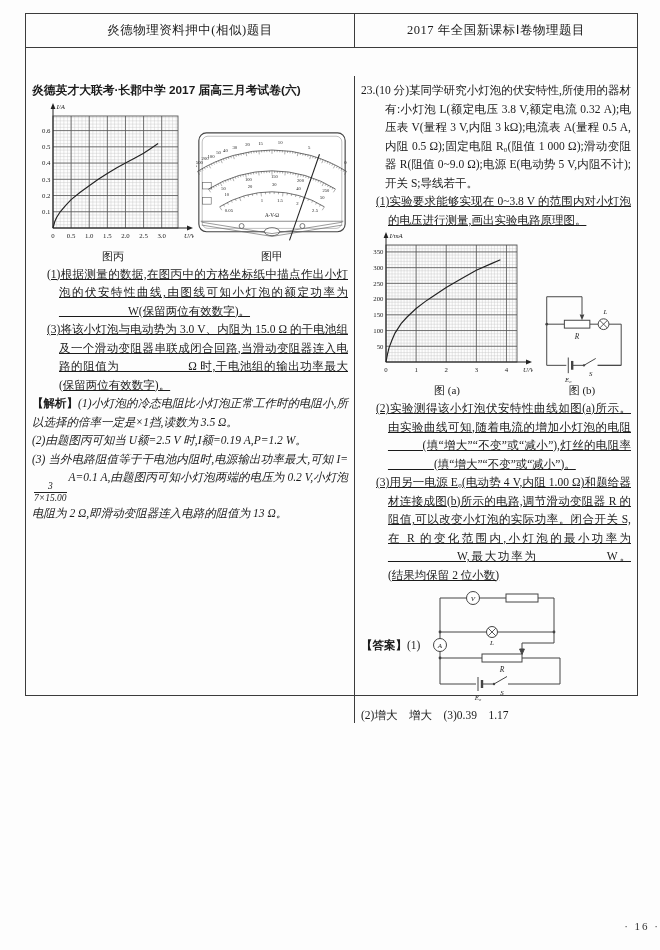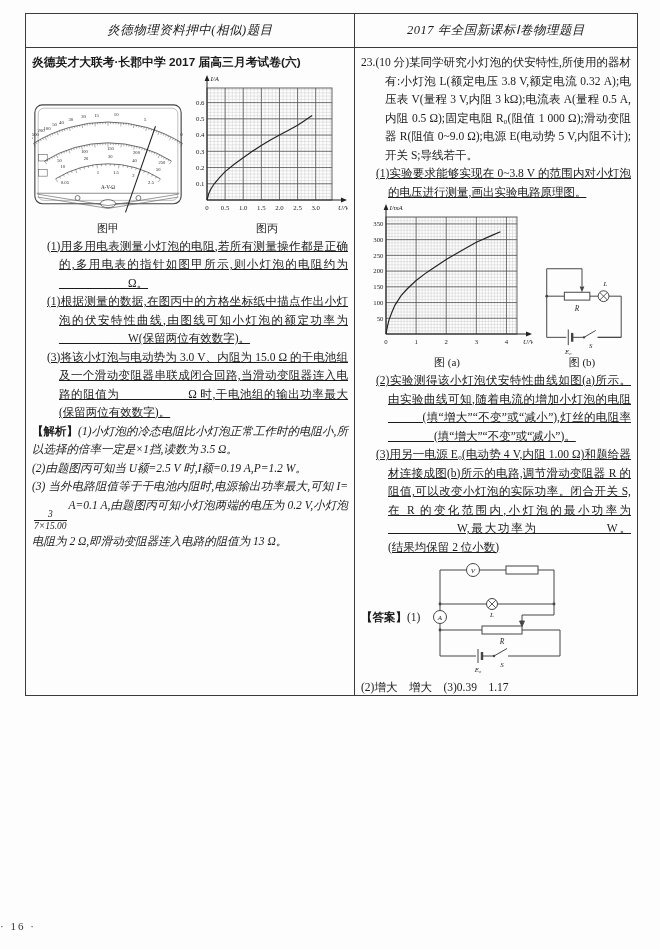--- a/index.html
+++ b/index.html
@@ -1,63 +1,171 @@
 <!DOCTYPE html>
 <html><head>
 <meta charset="utf-8">
 <style>
   html,body{margin:0;padding:0;background:#e8e8e8;}
   .page{position:relative;width:660px;height:950px;background:#fdfdfd;
         font-family:"Liberation Serif",serif;color:#1b1b1b;overflow:hidden;}
   .tbl{position:absolute;left:25px;top:13px;width:613px;height:683px;
        border:1.5px solid #3c3c3c;box-sizing:border-box;background:#fdfdfd;}
-  .thead{display:flex;height:34px;border-bottom:1.2px solid #3c3c3c;box-sizing:border-box;font-style:italic;}
+  .thead{display:flex;height:34px;border-bottom:1.2px solid #3c3c3c;box-sizing:border-box;}
   .th{flex:0 0 328px;display:flex;align-items:center;justify-content:center;
       font-size:12.5px;letter-spacing:.5px;box-sizing:border-box;}
   .th.right{flex:1;border-left:1.2px solid #3c3c3c;}
-  .tbody{display:flex;height:647px;box-sizing:border-box;}
+  .tbody{display:flex;height:647px;box-sizing:border-box;margin-top:28px;}
   .col{box-sizing:border-box;padding:5px 6px 0 6px;font-size:11.5px;line-height:18.5px;
        text-align:justify;overflow:hidden;}
   .col.left{flex:0 0 328px;}
   .col.right{flex:1;border-left:1.2px solid #3c3c3c;}
   .exam-title{font-family:"Liberation Sans",sans-serif;font-weight:700;font-size:11.8px;margin:0 0 2px 0;}
   p{margin:0;}
   .q{padding-left:24px;text-indent:-24px;}
   .item{padding-left:27px;text-indent:-12px;text-decoration:underline;}
   .ana{font-style:italic;}
   .tag{font-style:normal;font-weight:700;}
   .figrow{display:flex;align-items:flex-end;justify-content:space-between;margin:3px 0 2px 0;}
   .figcol{text-align:center;}
   .figcap{font-size:11px;line-height:14px;text-align:center;font-style:normal;}
   .frac{display:inline-flex;flex-direction:column;vertical-align:-8px;text-align:center;
         font-size:9.5px;line-height:11px;margin:0 2px;}
   .frac .num{border-bottom:1px solid #222;padding:0 4px;}
   .ansrow{display:flex;align-items:center;margin:2px 0 2px 0;}
   .ansrow .lbl{white-space:nowrap;}
   .answer-rest{margin-top:2px;}
-  .page-number{position:absolute;left:0;right:0;top:920px;text-align:left;
+  .page-number{position:absolute;left:0;right:0;top:920px;text-align:right;
                font-size:11px;color:#333;letter-spacing:2px;}
   svg{display:block;}
   svg text{font-family:"Liberation Serif",serif;fill:#222;}
 </style>
 </head>
 <body>
 
 <div class="page">
   <div class="tbl">
     <div class="thead">
       <div class="th left">炎德物理资料押中(相似)题目</div>
       <div class="th right">2017 年全国新课标Ⅰ卷物理题目</div>
     </div>
     <div class="tbody">
 
       <div class="col left">
         <p class="exam-title">炎德英才大联考·长郡中学 2017 届高三月考试卷(六)</p>
 
         <div class="figrow">
+          <div class="figcol">
+            <svg width="162" height="146" viewBox="0 0 162 146">
+                <line x1="21" y1="13" x2="21" y2="125" stroke="#bbb" stroke-width="0.35"></line>
+                <line x1="24.6231884057971" y1="13" x2="24.6231884057971" y2="125" stroke="#bbb" stroke-width="0.35"></line>
+                <line x1="28.246376811594203" y1="13" x2="28.246376811594203" y2="125" stroke="#bbb" stroke-width="0.35"></line>
+                <line x1="31.869565217391305" y1="13" x2="31.869565217391305" y2="125" stroke="#bbb" stroke-width="0.35"></line>
+                <line x1="35.492753623188406" y1="13" x2="35.492753623188406" y2="125" stroke="#bbb" stroke-width="0.35"></line>
+                <line x1="39.11594202898551" y1="13" x2="39.11594202898551" y2="125" stroke="#bbb" stroke-width="0.35"></line>
+                <line x1="42.73913043478261" y1="13" x2="42.73913043478261" y2="125" stroke="#bbb" stroke-width="0.35"></line>
+                <line x1="46.362318840579704" y1="13" x2="46.362318840579704" y2="125" stroke="#bbb" stroke-width="0.35"></line>
+                <line x1="49.98550724637681" y1="13" x2="49.98550724637681" y2="125" stroke="#bbb" stroke-width="0.35"></line>
+                <line x1="53.60869565217391" y1="13" x2="53.60869565217391" y2="125" stroke="#bbb" stroke-width="0.35"></line>
+                <line x1="57.23188405797101" y1="13" x2="57.23188405797101" y2="125" stroke="#bbb" stroke-width="0.35"></line>
+                <line x1="60.85507246376811" y1="13" x2="60.85507246376811" y2="125" stroke="#bbb" stroke-width="0.35"></line>
+                <line x1="64.47826086956522" y1="13" x2="64.47826086956522" y2="125" stroke="#bbb" stroke-width="0.35"></line>
+                <line x1="68.10144927536231" y1="13" x2="68.10144927536231" y2="125" stroke="#bbb" stroke-width="0.35"></line>
+                <line x1="71.72463768115942" y1="13" x2="71.72463768115942" y2="125" stroke="#bbb" stroke-width="0.35"></line>
+                <line x1="75.34782608695653" y1="13" x2="75.34782608695653" y2="125" stroke="#bbb" stroke-width="0.35"></line>
+                <line x1="78.97101449275362" y1="13" x2="78.97101449275362" y2="125" stroke="#bbb" stroke-width="0.35"></line>
+                <line x1="82.59420289855073" y1="13" x2="82.59420289855073" y2="125" stroke="#bbb" stroke-width="0.35"></line>
+                <line x1="86.21739130434784" y1="13" x2="86.21739130434784" y2="125" stroke="#bbb" stroke-width="0.35"></line>
+                <line x1="89.84057971014494" y1="13" x2="89.84057971014494" y2="125" stroke="#bbb" stroke-width="0.35"></line>
+                <line x1="93.46376811594205" y1="13" x2="93.46376811594205" y2="125" stroke="#bbb" stroke-width="0.35"></line>
+                <line x1="97.08695652173915" y1="13" x2="97.08695652173915" y2="125" stroke="#bbb" stroke-width="0.35"></line>
+                <line x1="100.71014492753625" y1="13" x2="100.71014492753625" y2="125" stroke="#bbb" stroke-width="0.35"></line>
+                <line x1="104.33333333333336" y1="13" x2="104.33333333333336" y2="125" stroke="#bbb" stroke-width="0.35"></line>
+                <line x1="107.95652173913047" y1="13" x2="107.95652173913047" y2="125" stroke="#bbb" stroke-width="0.35"></line>
+                <line x1="111.57971014492756" y1="13" x2="111.57971014492756" y2="125" stroke="#bbb" stroke-width="0.35"></line>
+                <line x1="115.20289855072467" y1="13" x2="115.20289855072467" y2="125" stroke="#bbb" stroke-width="0.35"></line>
+                <line x1="118.82608695652178" y1="13" x2="118.82608695652178" y2="125" stroke="#bbb" stroke-width="0.35"></line>
+                <line x1="122.44927536231887" y1="13" x2="122.44927536231887" y2="125" stroke="#bbb" stroke-width="0.35"></line>
+                <line x1="126.07246376811598" y1="13" x2="126.07246376811598" y2="125" stroke="#bbb" stroke-width="0.35"></line>
+                <line x1="129.6956521739131" y1="13" x2="129.6956521739131" y2="125" stroke="#bbb" stroke-width="0.35"></line>
+                <line x1="133.31884057971018" y1="13" x2="133.31884057971018" y2="125" stroke="#bbb" stroke-width="0.35"></line>
+                <line x1="136.9420289855073" y1="13" x2="136.9420289855073" y2="125" stroke="#bbb" stroke-width="0.35"></line>
+                <line x1="140.56521739130437" y1="13" x2="140.56521739130437" y2="125" stroke="#bbb" stroke-width="0.35"></line>
+                <line x1="144.1884057971015" y1="13" x2="144.1884057971015" y2="125" stroke="#bbb" stroke-width="0.35"></line>
+                <line x1="21" y1="125" x2="146" y2="125" stroke="#bbb" stroke-width="0.35"></line>
+                <line x1="21" y1="121.7536231884058" x2="146" y2="121.7536231884058" stroke="#bbb" stroke-width="0.35"></line>
+                <line x1="21" y1="118.5072463768116" x2="146" y2="118.5072463768116" stroke="#bbb" stroke-width="0.35"></line>
+                <line x1="21" y1="115.26086956521739" x2="146" y2="115.26086956521739" stroke="#bbb" stroke-width="0.35"></line>
+                <line x1="21" y1="112.01449275362319" x2="146" y2="112.01449275362319" stroke="#bbb" stroke-width="0.35"></line>
+                <line x1="21" y1="108.76811594202898" x2="146" y2="108.76811594202898" stroke="#bbb" stroke-width="0.35"></line>
+                <line x1="21" y1="105.52173913043478" x2="146" y2="105.52173913043478" stroke="#bbb" stroke-width="0.35"></line>
+                <line x1="21" y1="102.27536231884058" x2="146" y2="102.27536231884058" stroke="#bbb" stroke-width="0.35"></line>
+                <line x1="21" y1="99.02898550724638" x2="146" y2="99.02898550724638" stroke="#bbb" stroke-width="0.35"></line>
+                <line x1="21" y1="95.78260869565217" x2="146" y2="95.78260869565217" stroke="#bbb" stroke-width="0.35"></line>
+                <line x1="21" y1="92.53623188405797" x2="146" y2="92.53623188405797" stroke="#bbb" stroke-width="0.35"></line>
+                <line x1="21" y1="89.28985507246378" x2="146" y2="89.28985507246378" stroke="#bbb" stroke-width="0.35"></line>
+                <line x1="21" y1="86.04347826086956" x2="146" y2="86.04347826086956" stroke="#bbb" stroke-width="0.35"></line>
+                <line x1="21" y1="82.79710144927537" x2="146" y2="82.79710144927537" stroke="#bbb" stroke-width="0.35"></line>
+                <line x1="21" y1="79.55072463768116" x2="146" y2="79.55072463768116" stroke="#bbb" stroke-width="0.35"></line>
+                <line x1="21" y1="76.30434782608695" x2="146" y2="76.30434782608695" stroke="#bbb" stroke-width="0.35"></line>
+                <line x1="21" y1="73.05797101449275" x2="146" y2="73.05797101449275" stroke="#bbb" stroke-width="0.35"></line>
+                <line x1="21" y1="69.81159420289853" x2="146" y2="69.81159420289853" stroke="#bbb" stroke-width="0.35"></line>
+                <line x1="21" y1="66.56521739130434" x2="146" y2="66.56521739130434" stroke="#bbb" stroke-width="0.35"></line>
+                <line x1="21" y1="63.318840579710134" x2="146" y2="63.318840579710134" stroke="#bbb" stroke-width="0.35"></line>
+                <line x1="21" y1="60.072463768115924" x2="146" y2="60.072463768115924" stroke="#bbb" stroke-width="0.35"></line>
+                <line x1="21" y1="56.82608695652172" x2="146" y2="56.82608695652172" stroke="#bbb" stroke-width="0.35"></line>
+                <line x1="21" y1="53.57971014492752" x2="146" y2="53.57971014492752" stroke="#bbb" stroke-width="0.35"></line>
+                <line x1="21" y1="50.3333333333333" x2="146" y2="50.3333333333333" stroke="#bbb" stroke-width="0.35"></line>
+                <line x1="21" y1="47.0869565217391" x2="146" y2="47.0869565217391" stroke="#bbb" stroke-width="0.35"></line>
+                <line x1="21" y1="43.84057971014491" x2="146" y2="43.84057971014491" stroke="#bbb" stroke-width="0.35"></line>
+                <line x1="21" y1="40.59420289855069" x2="146" y2="40.59420289855069" stroke="#bbb" stroke-width="0.35"></line>
+                <line x1="21" y1="37.34782608695649" x2="146" y2="37.34782608695649" stroke="#bbb" stroke-width="0.35"></line>
+                <line x1="21" y1="34.101449275362285" x2="146" y2="34.101449275362285" stroke="#bbb" stroke-width="0.35"></line>
+                <line x1="21" y1="30.85507246376808" x2="146" y2="30.85507246376808" stroke="#bbb" stroke-width="0.35"></line>
+                <line x1="21" y1="27.60869565217388" x2="146" y2="27.60869565217388" stroke="#bbb" stroke-width="0.35"></line>
+                <line x1="21" y1="24.36231884057966" x2="146" y2="24.36231884057966" stroke="#bbb" stroke-width="0.35"></line>
+                <line x1="21" y1="21.115942028985458" x2="146" y2="21.115942028985458" stroke="#bbb" stroke-width="0.35"></line>
+                <line x1="21" y1="17.869565217391255" x2="146" y2="17.869565217391255" stroke="#bbb" stroke-width="0.35"></line>
+                <line x1="21" y1="14.623188405797052" x2="146" y2="14.623188405797052" stroke="#bbb" stroke-width="0.35"></line>
+                <line x1="39.11594202898551" y1="13" x2="39.11594202898551" y2="125" stroke="#555" stroke-width="0.8"></line>
+                <line x1="57.231884057971016" y1="13" x2="57.231884057971016" y2="125" stroke="#555" stroke-width="0.8"></line>
+                <line x1="75.34782608695653" y1="13" x2="75.34782608695653" y2="125" stroke="#555" stroke-width="0.8"></line>
+                <line x1="93.46376811594203" y1="13" x2="93.46376811594203" y2="125" stroke="#555" stroke-width="0.8"></line>
+                <line x1="111.57971014492753" y1="13" x2="111.57971014492753" y2="125" stroke="#555" stroke-width="0.8"></line>
+                <line x1="129.69565217391306" y1="13" x2="129.69565217391306" y2="125" stroke="#555" stroke-width="0.8"></line>
+                <line x1="21" y1="108.76811594202898" x2="146" y2="108.76811594202898" stroke="#555" stroke-width="0.8"></line>
+                <line x1="21" y1="92.53623188405797" x2="146" y2="92.53623188405797" stroke="#555" stroke-width="0.8"></line>
+                <line x1="21" y1="76.30434782608695" x2="146" y2="76.30434782608695" stroke="#555" stroke-width="0.8"></line>
+                <line x1="21" y1="60.072463768115924" x2="146" y2="60.072463768115924" stroke="#555" stroke-width="0.8"></line>
+                <line x1="21" y1="43.84057971014491" x2="146" y2="43.84057971014491" stroke="#555" stroke-width="0.8"></line>
+                <line x1="21" y1="27.608695652173907" x2="146" y2="27.608695652173907" stroke="#555" stroke-width="0.8"></line>
+                <rect x="21" y="13" width="125" height="112" fill="none" stroke="#555" stroke-width="0.9"></rect>
+                <line x1="21" y1="125" x2="21" y2="4" stroke="#222" stroke-width="1"></line>
+                <path d="M18.6 6 L21 0 L23.4 6 Z" fill="#222"></path>
+                <line x1="21" y1="125" x2="157" y2="125" stroke="#222" stroke-width="1"></line>
+                <path d="M155 122.6 L161 125 L155 127.4 Z" fill="#222"></path>
+                <text x="21" y="134.5" text-anchor="middle" font-size="6.8">0</text>
+                <text x="39.11594202898551" y="134.5" text-anchor="middle" font-size="6.8">0.5</text>
+                <text x="57.231884057971016" y="134.5" text-anchor="middle" font-size="6.8">1.0</text>
+                <text x="75.34782608695653" y="134.5" text-anchor="middle" font-size="6.8">1.5</text>
+                <text x="93.46376811594203" y="134.5" text-anchor="middle" font-size="6.8">2.0</text>
+                <text x="111.57971014492753" y="134.5" text-anchor="middle" font-size="6.8">2.5</text>
+                <text x="129.69565217391306" y="134.5" text-anchor="middle" font-size="6.8">3.0</text>
+                <text x="18.5" y="111.06811594202898" text-anchor="end" font-size="6.8">0.1</text>
+                <text x="18.5" y="94.83623188405797" text-anchor="end" font-size="6.8">0.2</text>
+                <text x="18.5" y="78.60434782608695" text-anchor="end" font-size="6.8">0.3</text>
+                <text x="18.5" y="62.37246376811592" text-anchor="end" font-size="6.8">0.4</text>
+                <text x="18.5" y="46.140579710144905" text-anchor="end" font-size="6.8">0.5</text>
+                <text x="18.5" y="29.908695652173908" text-anchor="end" font-size="6.8">0.6</text>
+                <text x="24.5" y="6" font-size="6.8" font-style="italic">I/A</text>
+                <text x="152" y="135" font-size="6.8" font-style="italic">U/V</text>
+                <path d="M21.0 125.0 L22.8 118.5 L24.6 114.4 L28.2 108.8 L33.7 102.3 L39.1 96.6 L48.2 89.3 L57.2 82.8 L66.3 76.3 L75.3 70.6 L84.4 64.9 L93.5 60.1 L102.5 55.2 L111.6 50.3 L118.8 45.5 L126.1 40.6" fill="none" stroke="#222" stroke-width="1.15"></path>
+              </svg>
+            <div class="figcap">图丙</div>
+          </div>
           <div class="figcol">
             <svg id="meter-svg" width="152" height="122" viewBox="0 0 160 128">
               <rect x="3" y="6" width="154" height="104" rx="8" fill="#fff" stroke="#444" stroke-width="1.2"></rect>
               <rect x="6.5" y="9.5" width="147" height="97" rx="6" fill="none" stroke="#777" stroke-width="0.5"></rect>
               <line x1="5" y1="99" x2="155" y2="99" stroke="#555" stroke-width="0.7"></line>
               <circle cx="48" cy="104" r="2.6" fill="none" stroke="#555" stroke-width="0.8"></circle>
               <circle cx="112" cy="104" r="2.6" fill="none" stroke="#555" stroke-width="0.8"></circle>
               <ellipse cx="80" cy="110" rx="8" ry="4.2" fill="#fff" stroke="#555" stroke-width="0.9"></ellipse>
               <polyline points="6,100 80,112 154,100" fill="none" stroke="#666" stroke-width="0.7"></polyline>
               <polyline points="6,103 80,115 154,103" fill="none" stroke="#666" stroke-width="0.7"></polyline>
@@ -229,131 +337,22 @@
                 <text x="34.7" y="89.6" text-anchor="middle" font-size="5">0.05</text>
                 <text x="69.5" y="78.6" text-anchor="middle" font-size="5">1</text>
                 <text x="88.4" y="78.4" text-anchor="middle" font-size="5">1.5</text>
                 <text x="106.9" y="81.9" text-anchor="middle" font-size="5">2</text>
                 <text x="125.3" y="89.6" text-anchor="middle" font-size="5">2.5</text>
                 <text x="80" y="95" text-anchor="middle" font-size="5.4">A-V-Ω</text>
                 <line x1="98.41653221736067" y1="119.11492326670106" x2="129.98773030426466" y2="28.4547917239029" stroke="#222" stroke-width="1.1"></line>
               </svg>
             <div class="figcap">图甲</div>
           </div>
-          <div class="figcol">
-            <svg width="162" height="146" viewBox="0 0 162 146">
-                <line x1="21" y1="13" x2="21" y2="125" stroke="#bbb" stroke-width="0.35"></line>
-                <line x1="24.6231884057971" y1="13" x2="24.6231884057971" y2="125" stroke="#bbb" stroke-width="0.35"></line>
-                <line x1="28.246376811594203" y1="13" x2="28.246376811594203" y2="125" stroke="#bbb" stroke-width="0.35"></line>
-                <line x1="31.869565217391305" y1="13" x2="31.869565217391305" y2="125" stroke="#bbb" stroke-width="0.35"></line>
-                <line x1="35.492753623188406" y1="13" x2="35.492753623188406" y2="125" stroke="#bbb" stroke-width="0.35"></line>
-                <line x1="39.11594202898551" y1="13" x2="39.11594202898551" y2="125" stroke="#bbb" stroke-width="0.35"></line>
-                <line x1="42.73913043478261" y1="13" x2="42.73913043478261" y2="125" stroke="#bbb" stroke-width="0.35"></line>
-                <line x1="46.362318840579704" y1="13" x2="46.362318840579704" y2="125" stroke="#bbb" stroke-width="0.35"></line>
-                <line x1="49.98550724637681" y1="13" x2="49.98550724637681" y2="125" stroke="#bbb" stroke-width="0.35"></line>
-                <line x1="53.60869565217391" y1="13" x2="53.60869565217391" y2="125" stroke="#bbb" stroke-width="0.35"></line>
-                <line x1="57.23188405797101" y1="13" x2="57.23188405797101" y2="125" stroke="#bbb" stroke-width="0.35"></line>
-                <line x1="60.85507246376811" y1="13" x2="60.85507246376811" y2="125" stroke="#bbb" stroke-width="0.35"></line>
-                <line x1="64.47826086956522" y1="13" x2="64.47826086956522" y2="125" stroke="#bbb" stroke-width="0.35"></line>
-                <line x1="68.10144927536231" y1="13" x2="68.10144927536231" y2="125" stroke="#bbb" stroke-width="0.35"></line>
-                <line x1="71.72463768115942" y1="13" x2="71.72463768115942" y2="125" stroke="#bbb" stroke-width="0.35"></line>
-                <line x1="75.34782608695653" y1="13" x2="75.34782608695653" y2="125" stroke="#bbb" stroke-width="0.35"></line>
-                <line x1="78.97101449275362" y1="13" x2="78.97101449275362" y2="125" stroke="#bbb" stroke-width="0.35"></line>
-                <line x1="82.59420289855073" y1="13" x2="82.59420289855073" y2="125" stroke="#bbb" stroke-width="0.35"></line>
-                <line x1="86.21739130434784" y1="13" x2="86.21739130434784" y2="125" stroke="#bbb" stroke-width="0.35"></line>
-                <line x1="89.84057971014494" y1="13" x2="89.84057971014494" y2="125" stroke="#bbb" stroke-width="0.35"></line>
-                <line x1="93.46376811594205" y1="13" x2="93.46376811594205" y2="125" stroke="#bbb" stroke-width="0.35"></line>
-                <line x1="97.08695652173915" y1="13" x2="97.08695652173915" y2="125" stroke="#bbb" stroke-width="0.35"></line>
-                <line x1="100.71014492753625" y1="13" x2="100.71014492753625" y2="125" stroke="#bbb" stroke-width="0.35"></line>
-                <line x1="104.33333333333336" y1="13" x2="104.33333333333336" y2="125" stroke="#bbb" stroke-width="0.35"></line>
-                <line x1="107.95652173913047" y1="13" x2="107.95652173913047" y2="125" stroke="#bbb" stroke-width="0.35"></line>
-                <line x1="111.57971014492756" y1="13" x2="111.57971014492756" y2="125" stroke="#bbb" stroke-width="0.35"></line>
-                <line x1="115.20289855072467" y1="13" x2="115.20289855072467" y2="125" stroke="#bbb" stroke-width="0.35"></line>
-                <line x1="118.82608695652178" y1="13" x2="118.82608695652178" y2="125" stroke="#bbb" stroke-width="0.35"></line>
-                <line x1="122.44927536231887" y1="13" x2="122.44927536231887" y2="125" stroke="#bbb" stroke-width="0.35"></line>
-                <line x1="126.07246376811598" y1="13" x2="126.07246376811598" y2="125" stroke="#bbb" stroke-width="0.35"></line>
-                <line x1="129.6956521739131" y1="13" x2="129.6956521739131" y2="125" stroke="#bbb" stroke-width="0.35"></line>
-                <line x1="133.31884057971018" y1="13" x2="133.31884057971018" y2="125" stroke="#bbb" stroke-width="0.35"></line>
-                <line x1="136.9420289855073" y1="13" x2="136.9420289855073" y2="125" stroke="#bbb" stroke-width="0.35"></line>
-                <line x1="140.56521739130437" y1="13" x2="140.56521739130437" y2="125" stroke="#bbb" stroke-width="0.35"></line>
-                <line x1="144.1884057971015" y1="13" x2="144.1884057971015" y2="125" stroke="#bbb" stroke-width="0.35"></line>
-                <line x1="21" y1="125" x2="146" y2="125" stroke="#bbb" stroke-width="0.35"></line>
-                <line x1="21" y1="121.7536231884058" x2="146" y2="121.7536231884058" stroke="#bbb" stroke-width="0.35"></line>
-                <line x1="21" y1="118.5072463768116" x2="146" y2="118.5072463768116" stroke="#bbb" stroke-width="0.35"></line>
-                <line x1="21" y1="115.26086956521739" x2="146" y2="115.26086956521739" stroke="#bbb" stroke-width="0.35"></line>
-                <line x1="21" y1="112.01449275362319" x2="146" y2="112.01449275362319" stroke="#bbb" stroke-width="0.35"></line>
-                <line x1="21" y1="108.76811594202898" x2="146" y2="108.76811594202898" stroke="#bbb" stroke-width="0.35"></line>
-                <line x1="21" y1="105.52173913043478" x2="146" y2="105.52173913043478" stroke="#bbb" stroke-width="0.35"></line>
-                <line x1="21" y1="102.27536231884058" x2="146" y2="102.27536231884058" stroke="#bbb" stroke-width="0.35"></line>
-                <line x1="21" y1="99.02898550724638" x2="146" y2="99.02898550724638" stroke="#bbb" stroke-width="0.35"></line>
-                <line x1="21" y1="95.78260869565217" x2="146" y2="95.78260869565217" stroke="#bbb" stroke-width="0.35"></line>
-                <line x1="21" y1="92.53623188405797" x2="146" y2="92.53623188405797" stroke="#bbb" stroke-width="0.35"></line>
-                <line x1="21" y1="89.28985507246378" x2="146" y2="89.28985507246378" stroke="#bbb" stroke-width="0.35"></line>
-                <line x1="21" y1="86.04347826086956" x2="146" y2="86.04347826086956" stroke="#bbb" stroke-width="0.35"></line>
-                <line x1="21" y1="82.79710144927537" x2="146" y2="82.79710144927537" stroke="#bbb" stroke-width="0.35"></line>
-                <line x1="21" y1="79.55072463768116" x2="146" y2="79.55072463768116" stroke="#bbb" stroke-width="0.35"></line>
-                <line x1="21" y1="76.30434782608695" x2="146" y2="76.30434782608695" stroke="#bbb" stroke-width="0.35"></line>
-                <line x1="21" y1="73.05797101449275" x2="146" y2="73.05797101449275" stroke="#bbb" stroke-width="0.35"></line>
-                <line x1="21" y1="69.81159420289853" x2="146" y2="69.81159420289853" stroke="#bbb" stroke-width="0.35"></line>
-                <line x1="21" y1="66.56521739130434" x2="146" y2="66.56521739130434" stroke="#bbb" stroke-width="0.35"></line>
-                <line x1="21" y1="63.318840579710134" x2="146" y2="63.318840579710134" stroke="#bbb" stroke-width="0.35"></line>
-                <line x1="21" y1="60.072463768115924" x2="146" y2="60.072463768115924" stroke="#bbb" stroke-width="0.35"></line>
-                <line x1="21" y1="56.82608695652172" x2="146" y2="56.82608695652172" stroke="#bbb" stroke-width="0.35"></line>
-                <line x1="21" y1="53.57971014492752" x2="146" y2="53.57971014492752" stroke="#bbb" stroke-width="0.35"></line>
-                <line x1="21" y1="50.3333333333333" x2="146" y2="50.3333333333333" stroke="#bbb" stroke-width="0.35"></line>
-                <line x1="21" y1="47.0869565217391" x2="146" y2="47.0869565217391" stroke="#bbb" stroke-width="0.35"></line>
-                <line x1="21" y1="43.84057971014491" x2="146" y2="43.84057971014491" stroke="#bbb" stroke-width="0.35"></line>
-                <line x1="21" y1="40.59420289855069" x2="146" y2="40.59420289855069" stroke="#bbb" stroke-width="0.35"></line>
-                <line x1="21" y1="37.34782608695649" x2="146" y2="37.34782608695649" stroke="#bbb" stroke-width="0.35"></line>
-                <line x1="21" y1="34.101449275362285" x2="146" y2="34.101449275362285" stroke="#bbb" stroke-width="0.35"></line>
-                <line x1="21" y1="30.85507246376808" x2="146" y2="30.85507246376808" stroke="#bbb" stroke-width="0.35"></line>
-                <line x1="21" y1="27.60869565217388" x2="146" y2="27.60869565217388" stroke="#bbb" stroke-width="0.35"></line>
-                <line x1="21" y1="24.36231884057966" x2="146" y2="24.36231884057966" stroke="#bbb" stroke-width="0.35"></line>
-                <line x1="21" y1="21.115942028985458" x2="146" y2="21.115942028985458" stroke="#bbb" stroke-width="0.35"></line>
-                <line x1="21" y1="17.869565217391255" x2="146" y2="17.869565217391255" stroke="#bbb" stroke-width="0.35"></line>
-                <line x1="21" y1="14.623188405797052" x2="146" y2="14.623188405797052" stroke="#bbb" stroke-width="0.35"></line>
-                <line x1="39.11594202898551" y1="13" x2="39.11594202898551" y2="125" stroke="#555" stroke-width="0.8"></line>
-                <line x1="57.231884057971016" y1="13" x2="57.231884057971016" y2="125" stroke="#555" stroke-width="0.8"></line>
-                <line x1="75.34782608695653" y1="13" x2="75.34782608695653" y2="125" stroke="#555" stroke-width="0.8"></line>
-                <line x1="93.46376811594203" y1="13" x2="93.46376811594203" y2="125" stroke="#555" stroke-width="0.8"></line>
-                <line x1="111.57971014492753" y1="13" x2="111.57971014492753" y2="125" stroke="#555" stroke-width="0.8"></line>
-                <line x1="129.69565217391306" y1="13" x2="129.69565217391306" y2="125" stroke="#555" stroke-width="0.8"></line>
-                <line x1="21" y1="108.76811594202898" x2="146" y2="108.76811594202898" stroke="#555" stroke-width="0.8"></line>
-                <line x1="21" y1="92.53623188405797" x2="146" y2="92.53623188405797" stroke="#555" stroke-width="0.8"></line>
-                <line x1="21" y1="76.30434782608695" x2="146" y2="76.30434782608695" stroke="#555" stroke-width="0.8"></line>
-                <line x1="21" y1="60.072463768115924" x2="146" y2="60.072463768115924" stroke="#555" stroke-width="0.8"></line>
-                <line x1="21" y1="43.84057971014491" x2="146" y2="43.84057971014491" stroke="#555" stroke-width="0.8"></line>
-                <line x1="21" y1="27.608695652173907" x2="146" y2="27.608695652173907" stroke="#555" stroke-width="0.8"></line>
-                <rect x="21" y="13" width="125" height="112" fill="none" stroke="#555" stroke-width="0.9"></rect>
-                <line x1="21" y1="125" x2="21" y2="4" stroke="#222" stroke-width="1"></line>
-                <path d="M18.6 6 L21 0 L23.4 6 Z" fill="#222"></path>
-                <line x1="21" y1="125" x2="157" y2="125" stroke="#222" stroke-width="1"></line>
-                <path d="M155 122.6 L161 125 L155 127.4 Z" fill="#222"></path>
-                <text x="21" y="134.5" text-anchor="middle" font-size="6.8">0</text>
-                <text x="39.11594202898551" y="134.5" text-anchor="middle" font-size="6.8">0.5</text>
-                <text x="57.231884057971016" y="134.5" text-anchor="middle" font-size="6.8">1.0</text>
-                <text x="75.34782608695653" y="134.5" text-anchor="middle" font-size="6.8">1.5</text>
-                <text x="93.46376811594203" y="134.5" text-anchor="middle" font-size="6.8">2.0</text>
-                <text x="111.57971014492753" y="134.5" text-anchor="middle" font-size="6.8">2.5</text>
-                <text x="129.69565217391306" y="134.5" text-anchor="middle" font-size="6.8">3.0</text>
-                <text x="18.5" y="111.06811594202898" text-anchor="end" font-size="6.8">0.1</text>
-                <text x="18.5" y="94.83623188405797" text-anchor="end" font-size="6.8">0.2</text>
-                <text x="18.5" y="78.60434782608695" text-anchor="end" font-size="6.8">0.3</text>
-                <text x="18.5" y="62.37246376811592" text-anchor="end" font-size="6.8">0.4</text>
-                <text x="18.5" y="46.140579710144905" text-anchor="end" font-size="6.8">0.5</text>
-                <text x="18.5" y="29.908695652173908" text-anchor="end" font-size="6.8">0.6</text>
-                <text x="24.5" y="6" font-size="6.8" font-style="italic">I/A</text>
-                <text x="152" y="135" font-size="6.8" font-style="italic">U/V</text>
-                <path d="M21.0 125.0 L22.8 118.5 L24.6 114.4 L28.2 108.8 L33.7 102.3 L39.1 96.6 L48.2 89.3 L57.2 82.8 L66.3 76.3 L75.3 70.6 L84.4 64.9 L93.5 60.1 L102.5 55.2 L111.6 50.3 L118.8 45.5 L126.1 40.6" fill="none" stroke="#222" stroke-width="1.15"></path>
-              </svg>
-            <div class="figcap">图丙</div>
-          </div>
         </div>
 
-        <p class="item">(1)用多用电表测量小灯泡的电阻,若所有测量操作都是正确的,多用电表的指针如图甲所示,则小灯泡的电阻约为____________Ω。</p>
         <p class="item">(1)根据测量的数据,在图丙中的方格坐标纸中描点作出小灯泡的伏安特性曲线,由图线可知小灯泡的额定功率为____________W(保留两位有效数字)。</p>
         <p class="item">(3)将该小灯泡与电动势为 3.0 V、内阻为 15.0 Ω 的干电池组及一个滑动变阻器串联成闭合回路,当滑动变阻器连入电路的阻值为____________Ω 时,干电池组的输出功率最大(保留两位有效数字)。</p>
 
         <p class="ana"><b class="tag">【解析】</b><span>(1)小灯泡的冷态电阻比小灯泡正常工作时的电阻小,所以选择的倍率一定是×1挡,读数为 3.5 Ω。</span></p>
         <p class="ana">(2)由题图丙可知当 U额=2.5 V 时,I额=0.19 A,P=1.2 W。</p>
         <p class="ana"><span>(3) 当外电路阻值等于干电池内阻时,电源输出功率最大,可知 I=</span><span class="frac">
               <span class="num">3</span>
               <span class="den">7×15.00</span>
             </span><span>A=0.1 A,由题图丙可知小灯泡两端的电压为 0.2 V,小灯泡电阻为 2 Ω,即滑动变阻器连入电路的阻值为 13 Ω。</span></p>
       </div>

